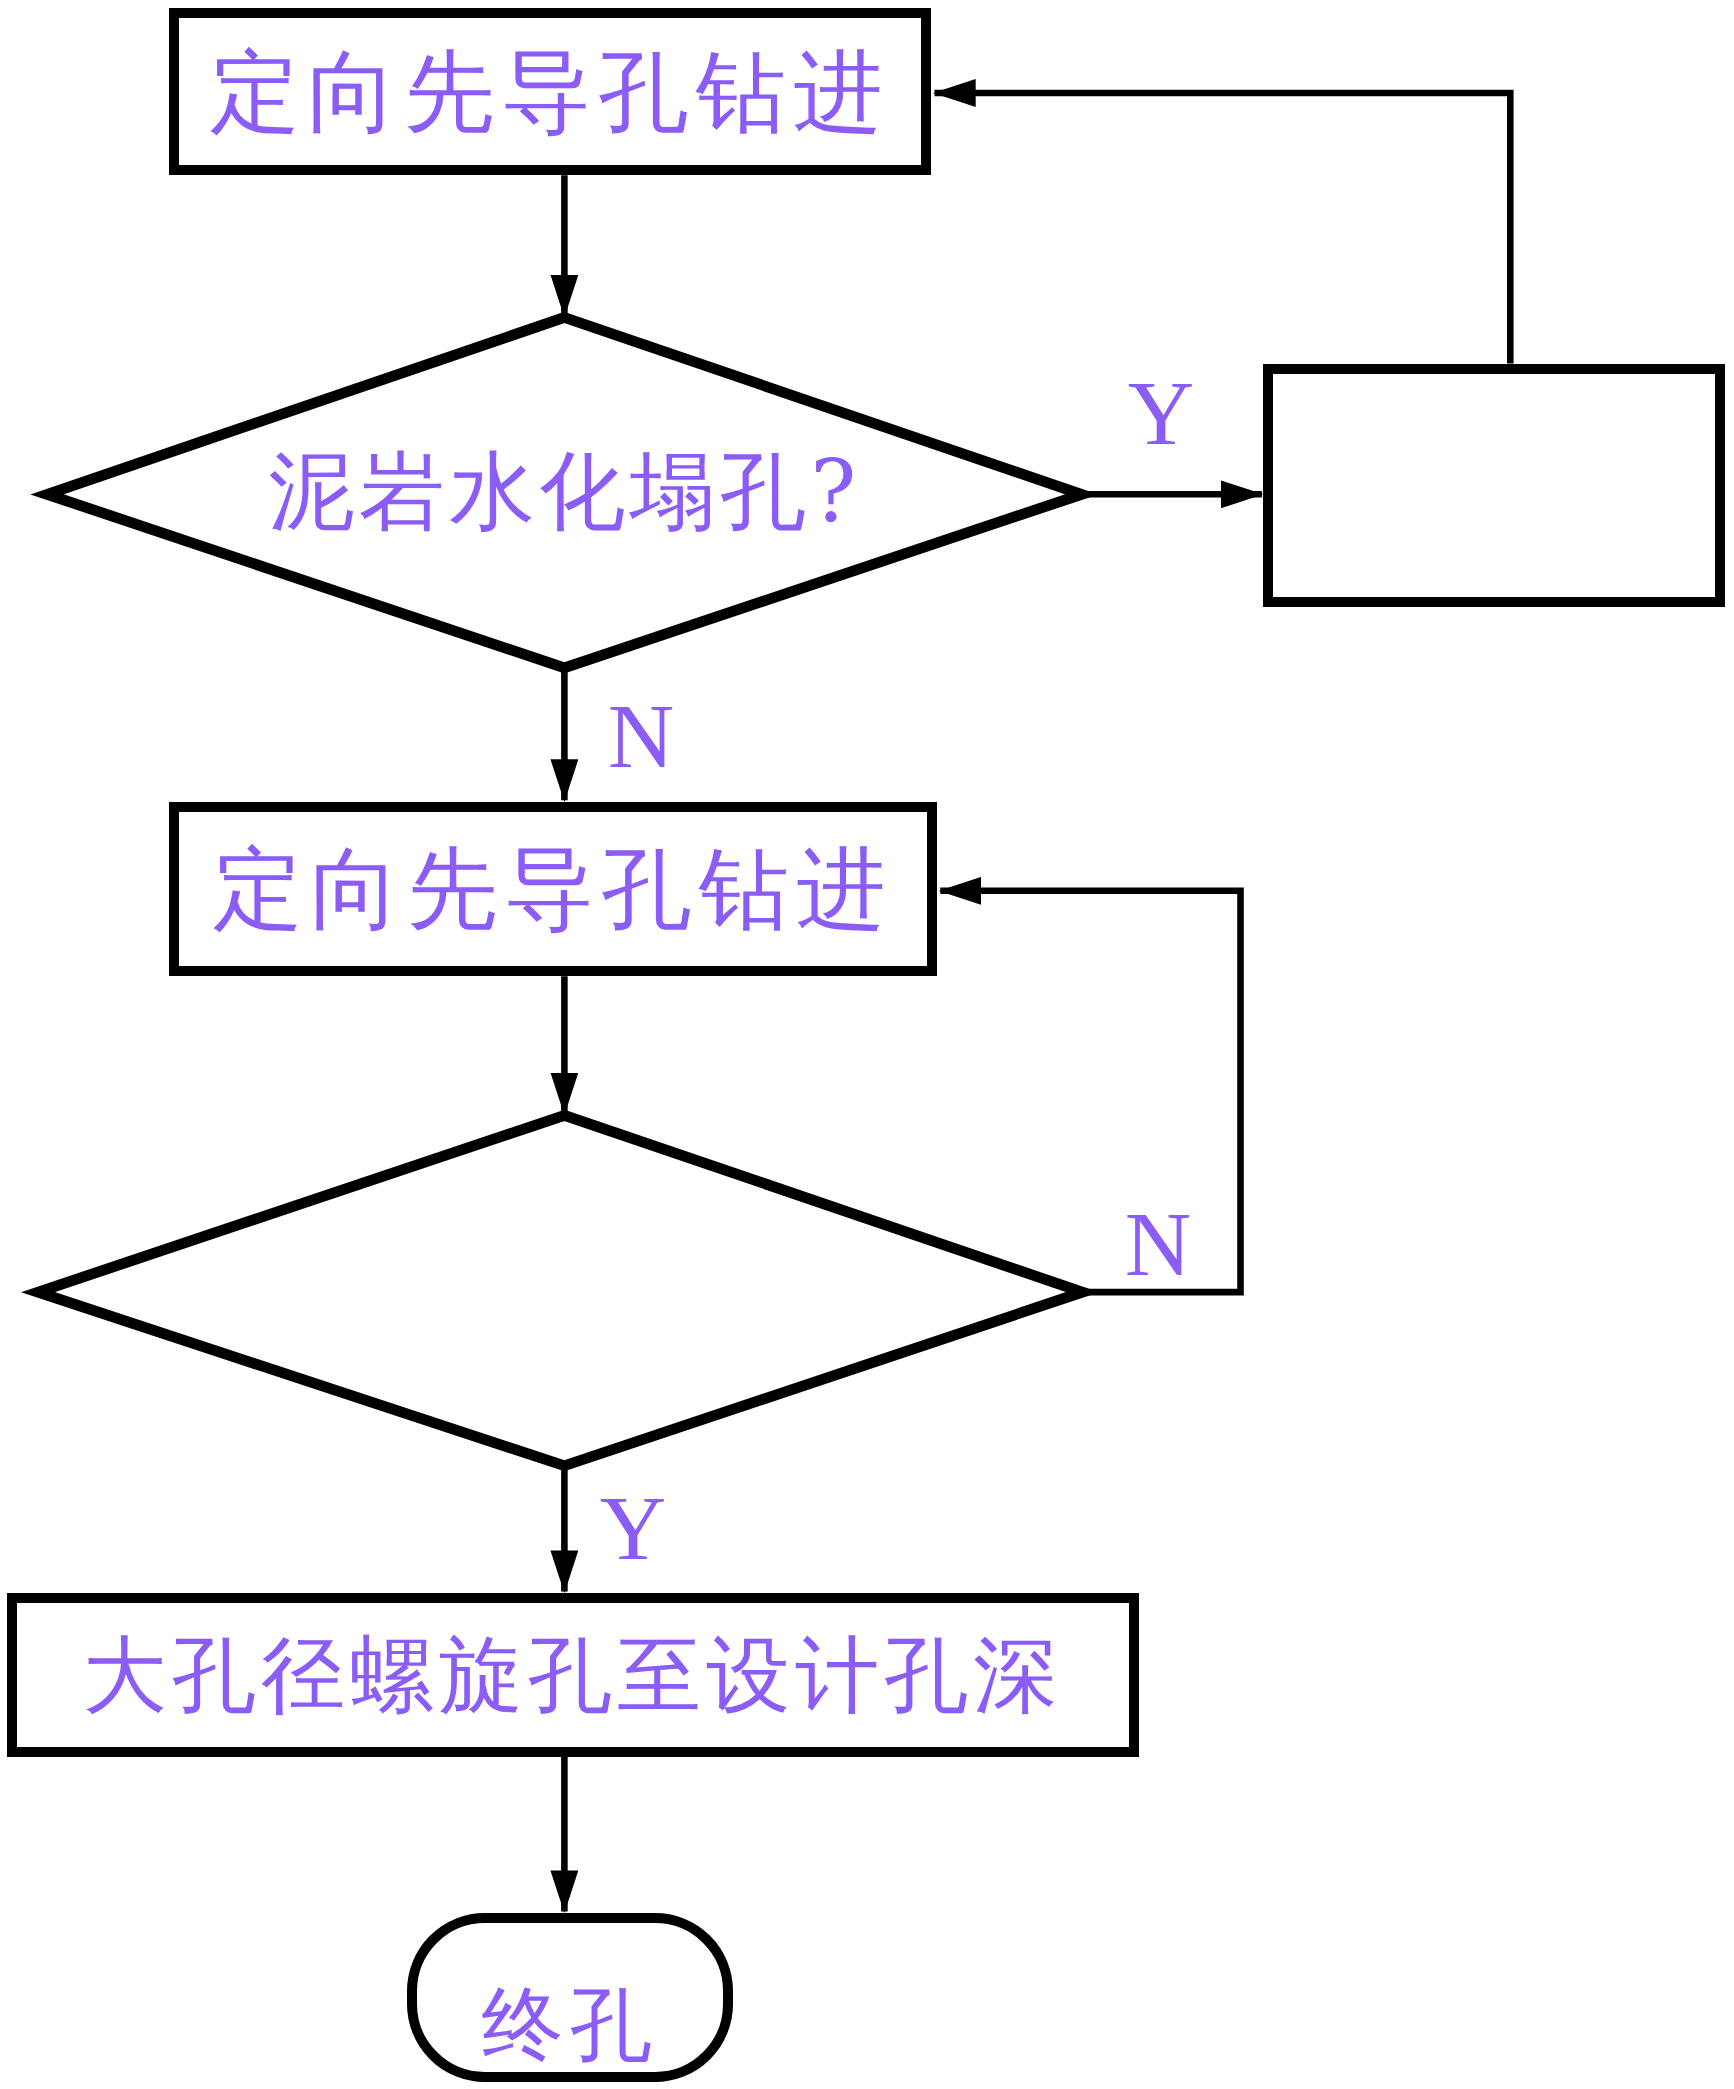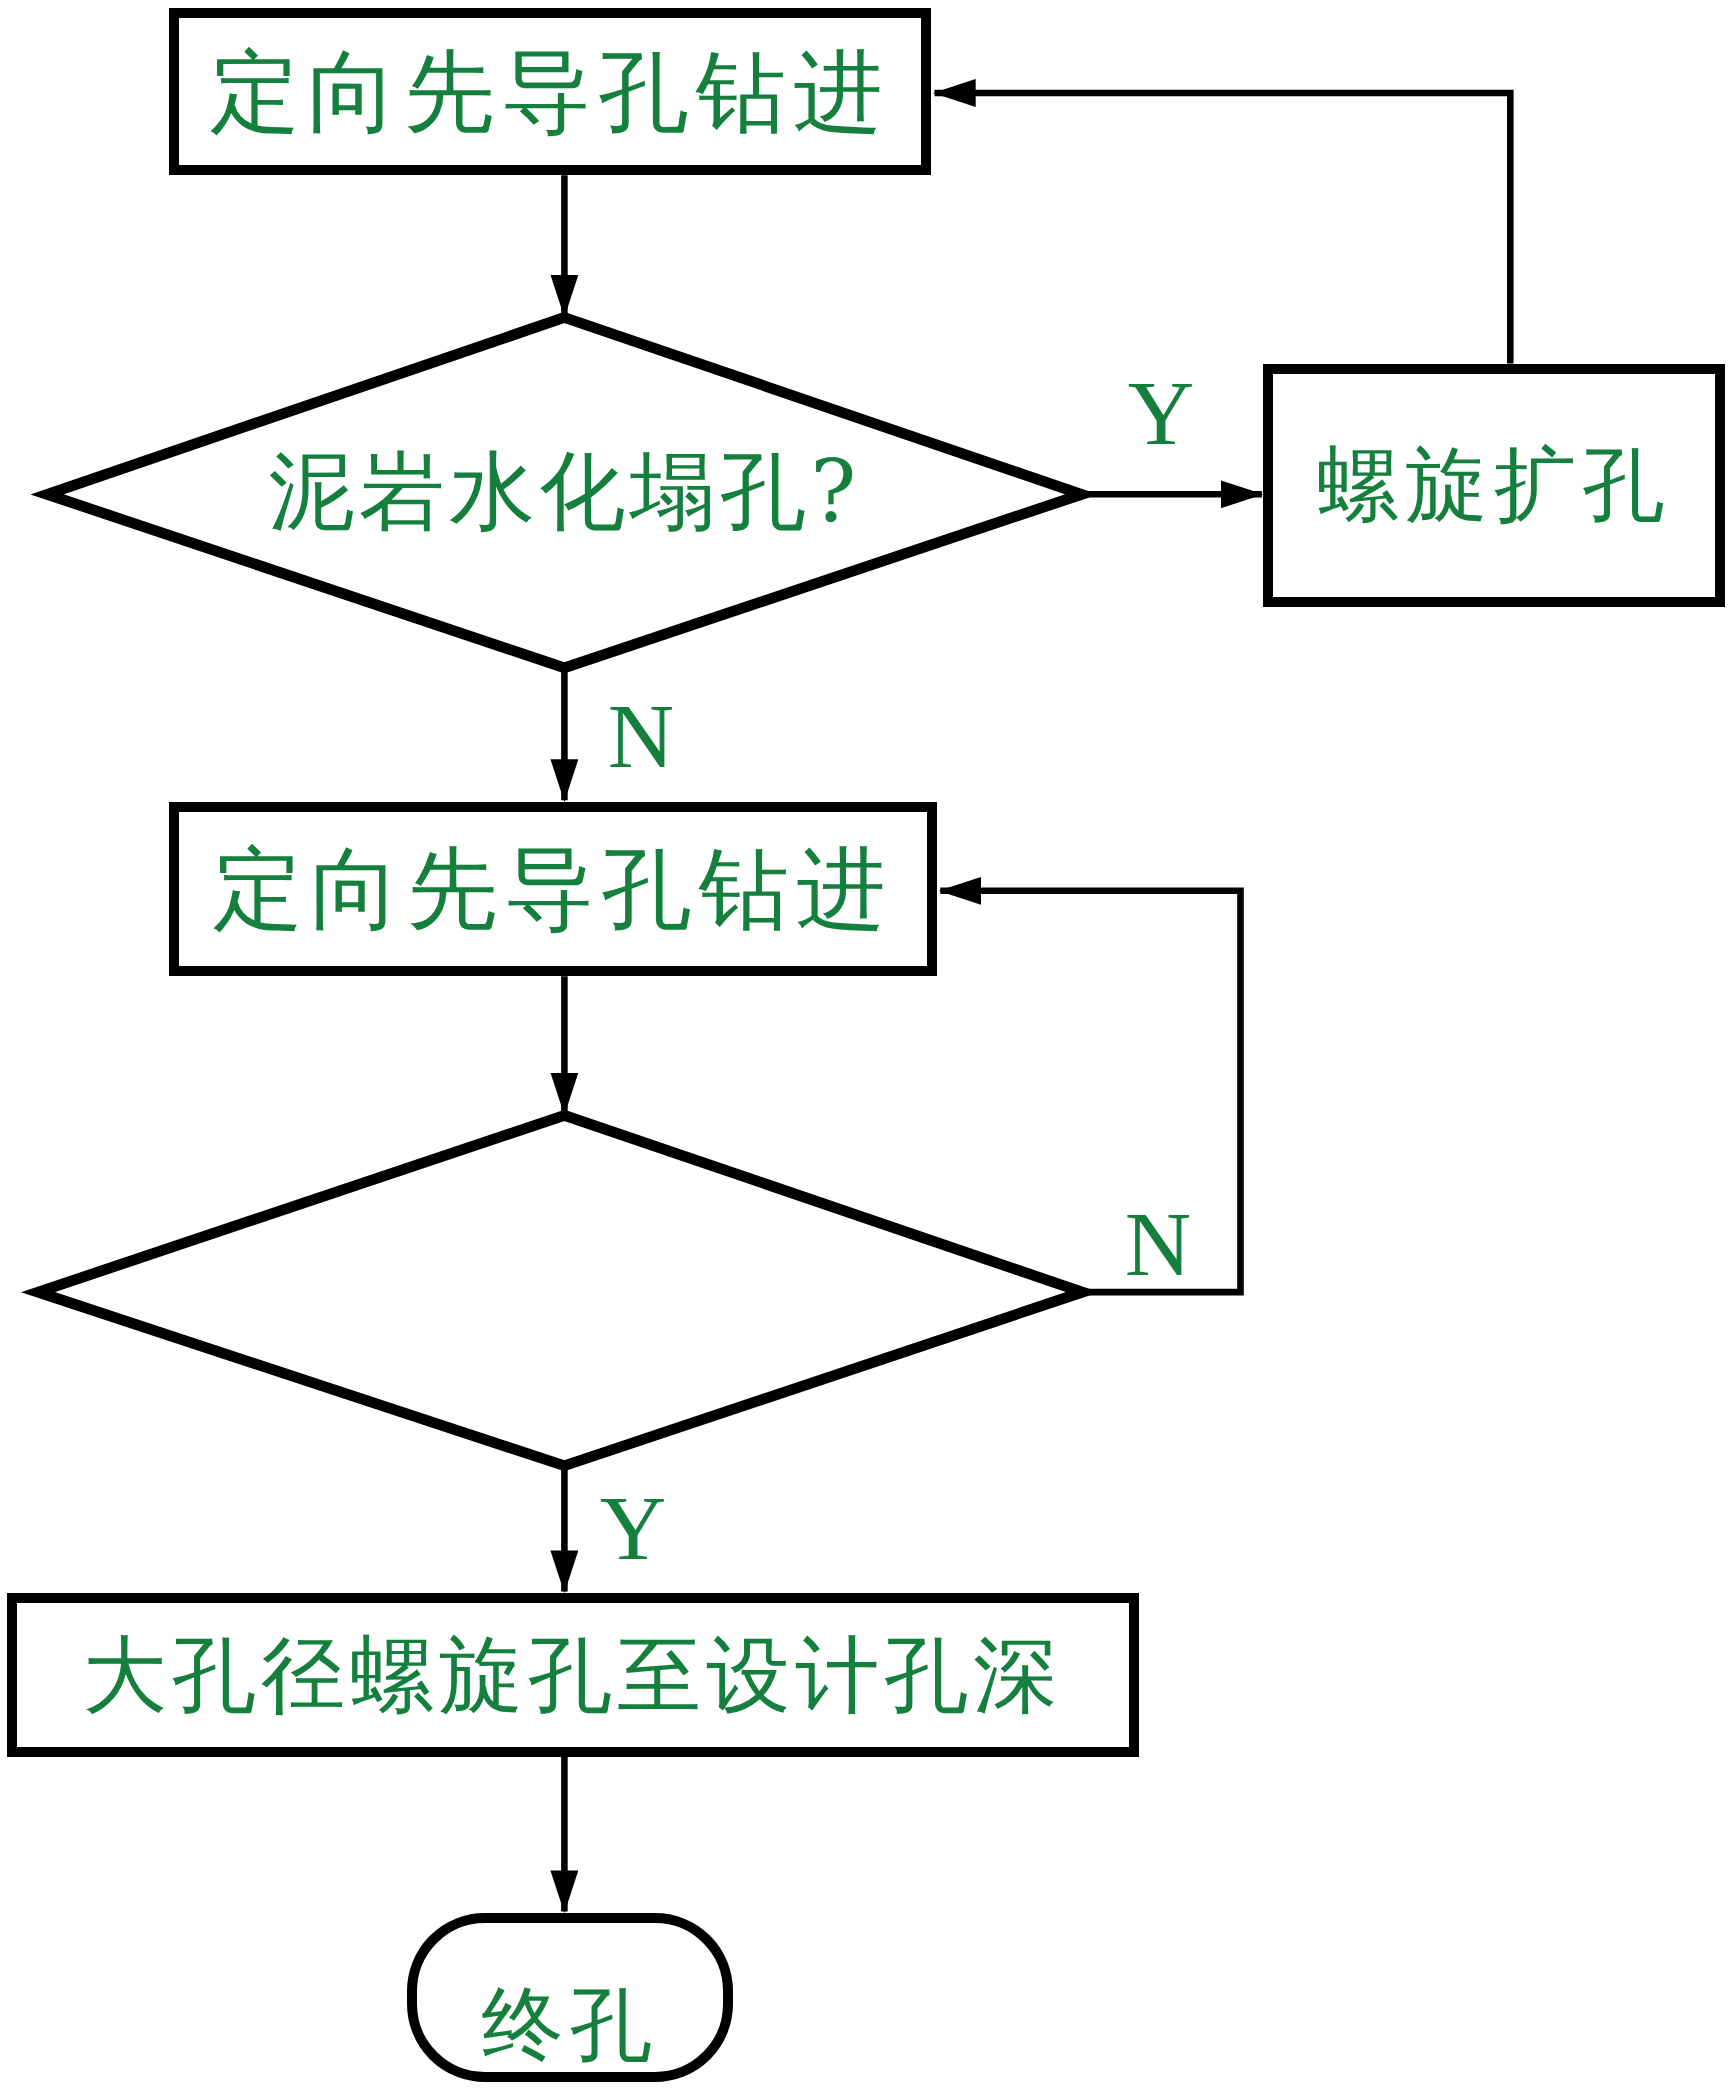--- a/index.html
+++ b/index.html
@@ -6,21 +6,21 @@
     margin: 0;
     padding: 0;
     background: #ffffff;
   }
   .canvas {
     position: relative;
     width: 1735px;
     height: 2090px;
     background: #ffffff;
     font-family: "DejaVu Serif", "Liberation Serif", serif;
-    color: #15803d;
+    color: #8b5cf6;
     overflow: hidden;
   }
   svg.wires {
     position: absolute;
     left: 0; top: 0;
     z-index: 1;
   }
   .node {
     position: absolute;
     z-index: 2;
@@ -95,21 +95,20 @@
     <polyline points="1316,1571 1508,1571 1508,1083 1143,1083" fill="none" stroke="#000000" stroke-width="8" marker-end="url(#arrow)"></polyline>
     <line x1="686" y1="1782" x2="686" y2="1935" stroke="#000000" stroke-width="8" marker-end="url(#arrow)"></line>
     <line x1="686" y1="2136" x2="686" y2="2324" stroke="#000000" stroke-width="8" marker-end="url(#arrow)"></line>
   </svg>
 
   <div class="node box1">
     <span>定向先导孔钻进</span>
   </div>
 
   <div class="node boxr">
-    <span>螺旋扩孔</span>
   </div>
 
   <div class="node box2">
     <span>定向先导孔钻进</span>
   </div>
 
   <div class="node box3">
     <span>大孔径螺旋孔至设计孔深</span>
   </div>
 

